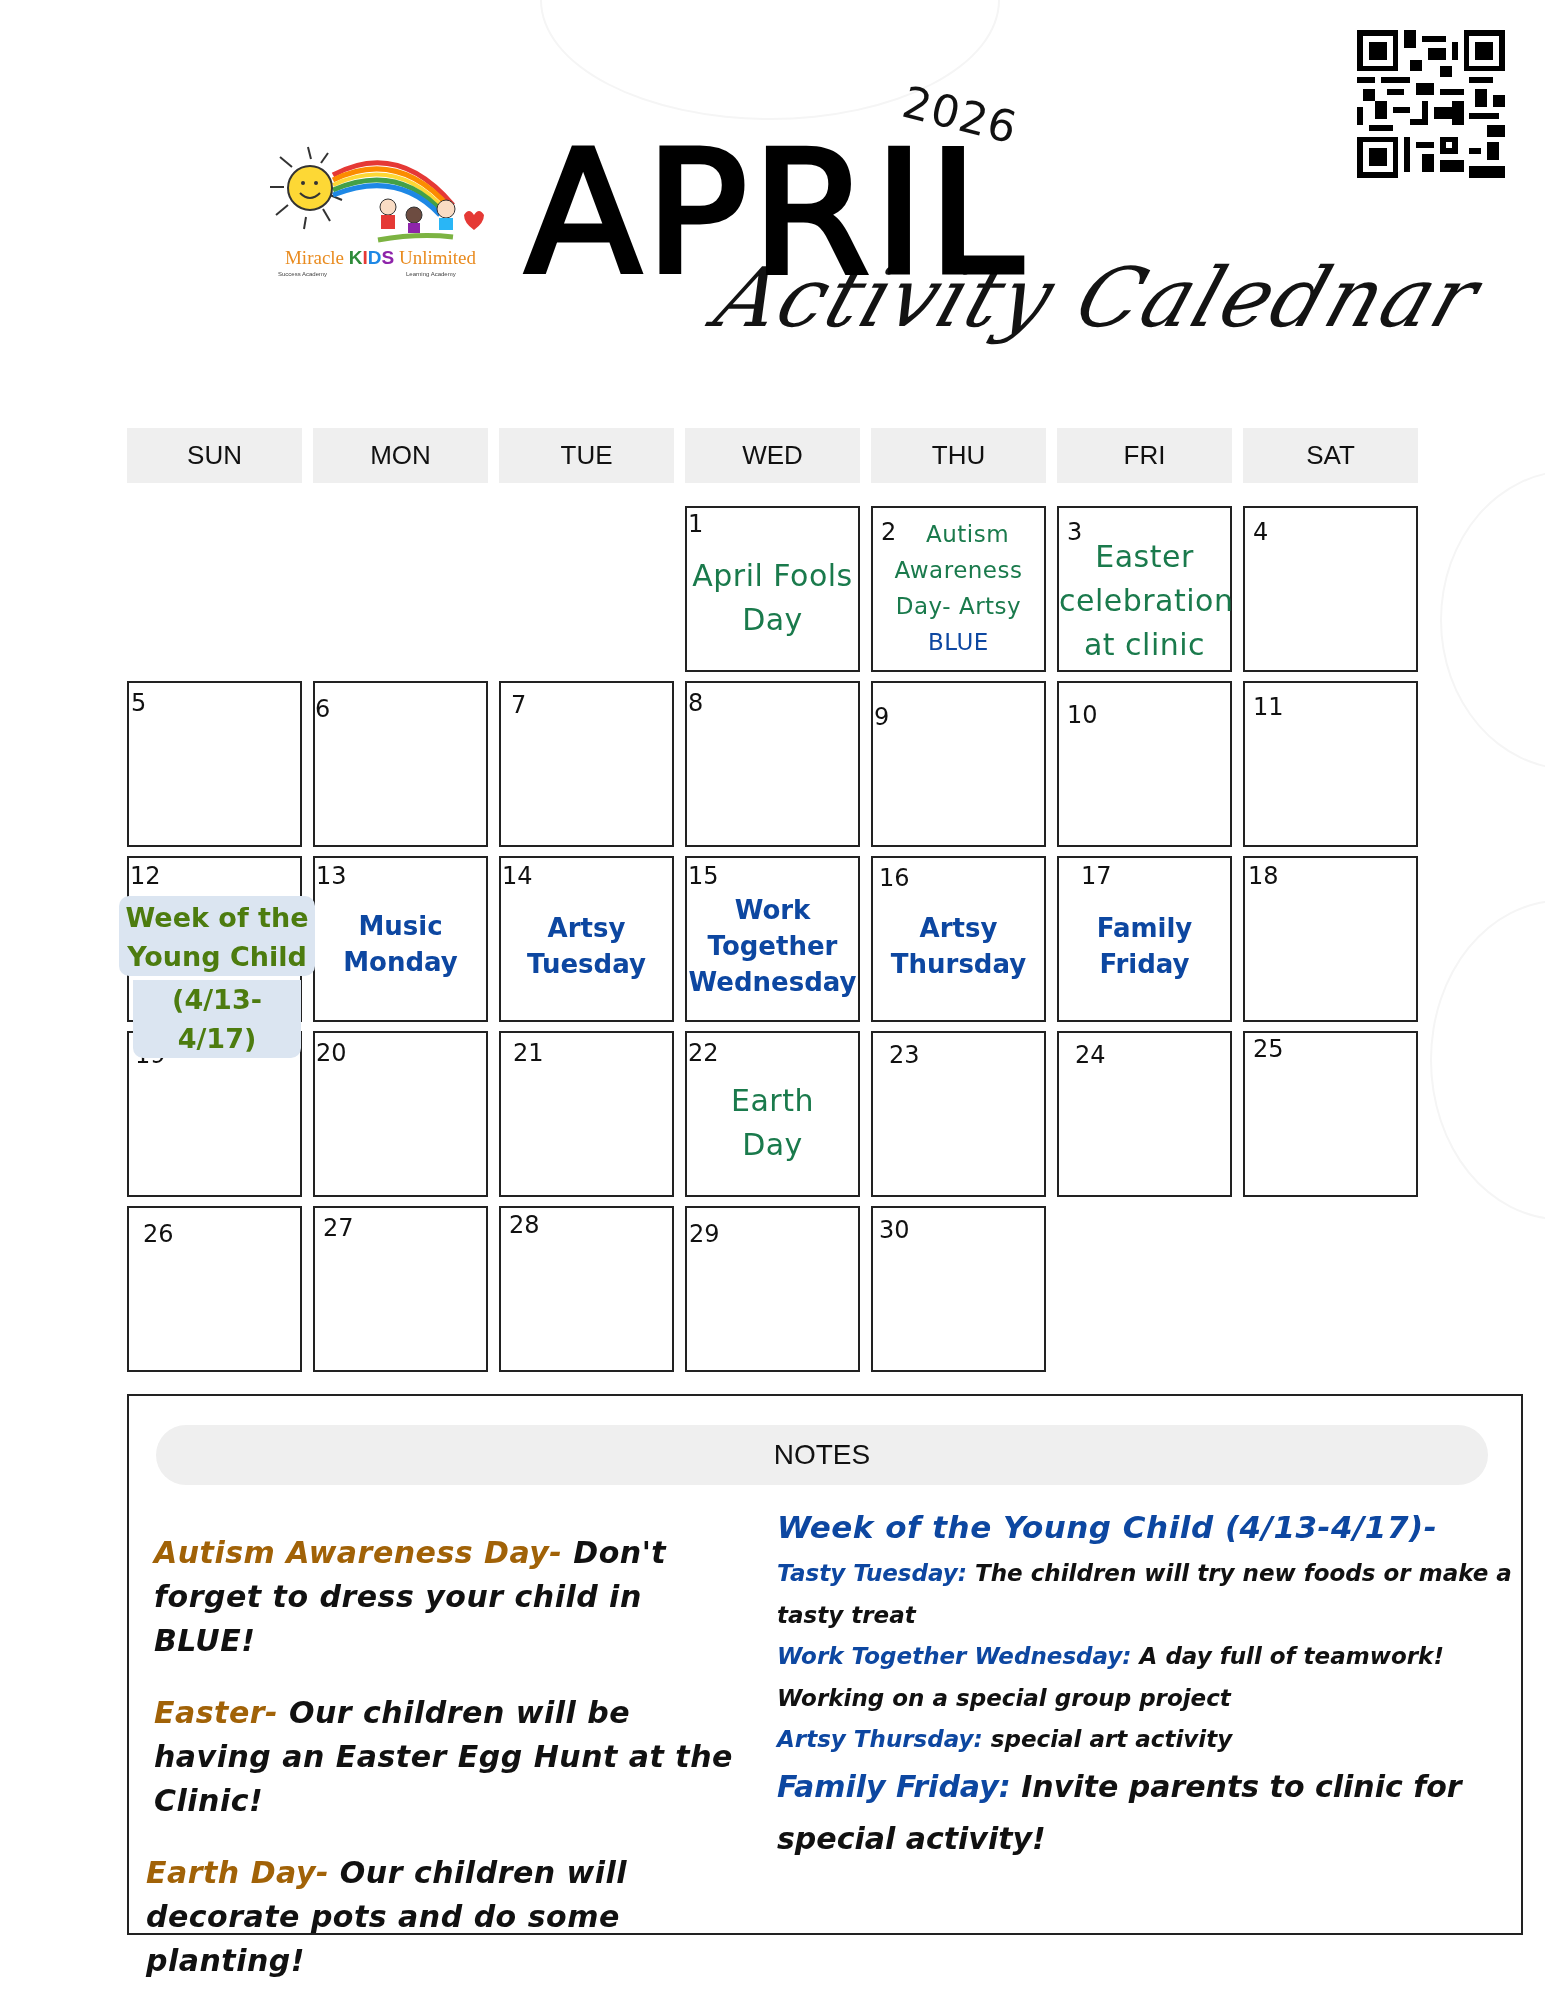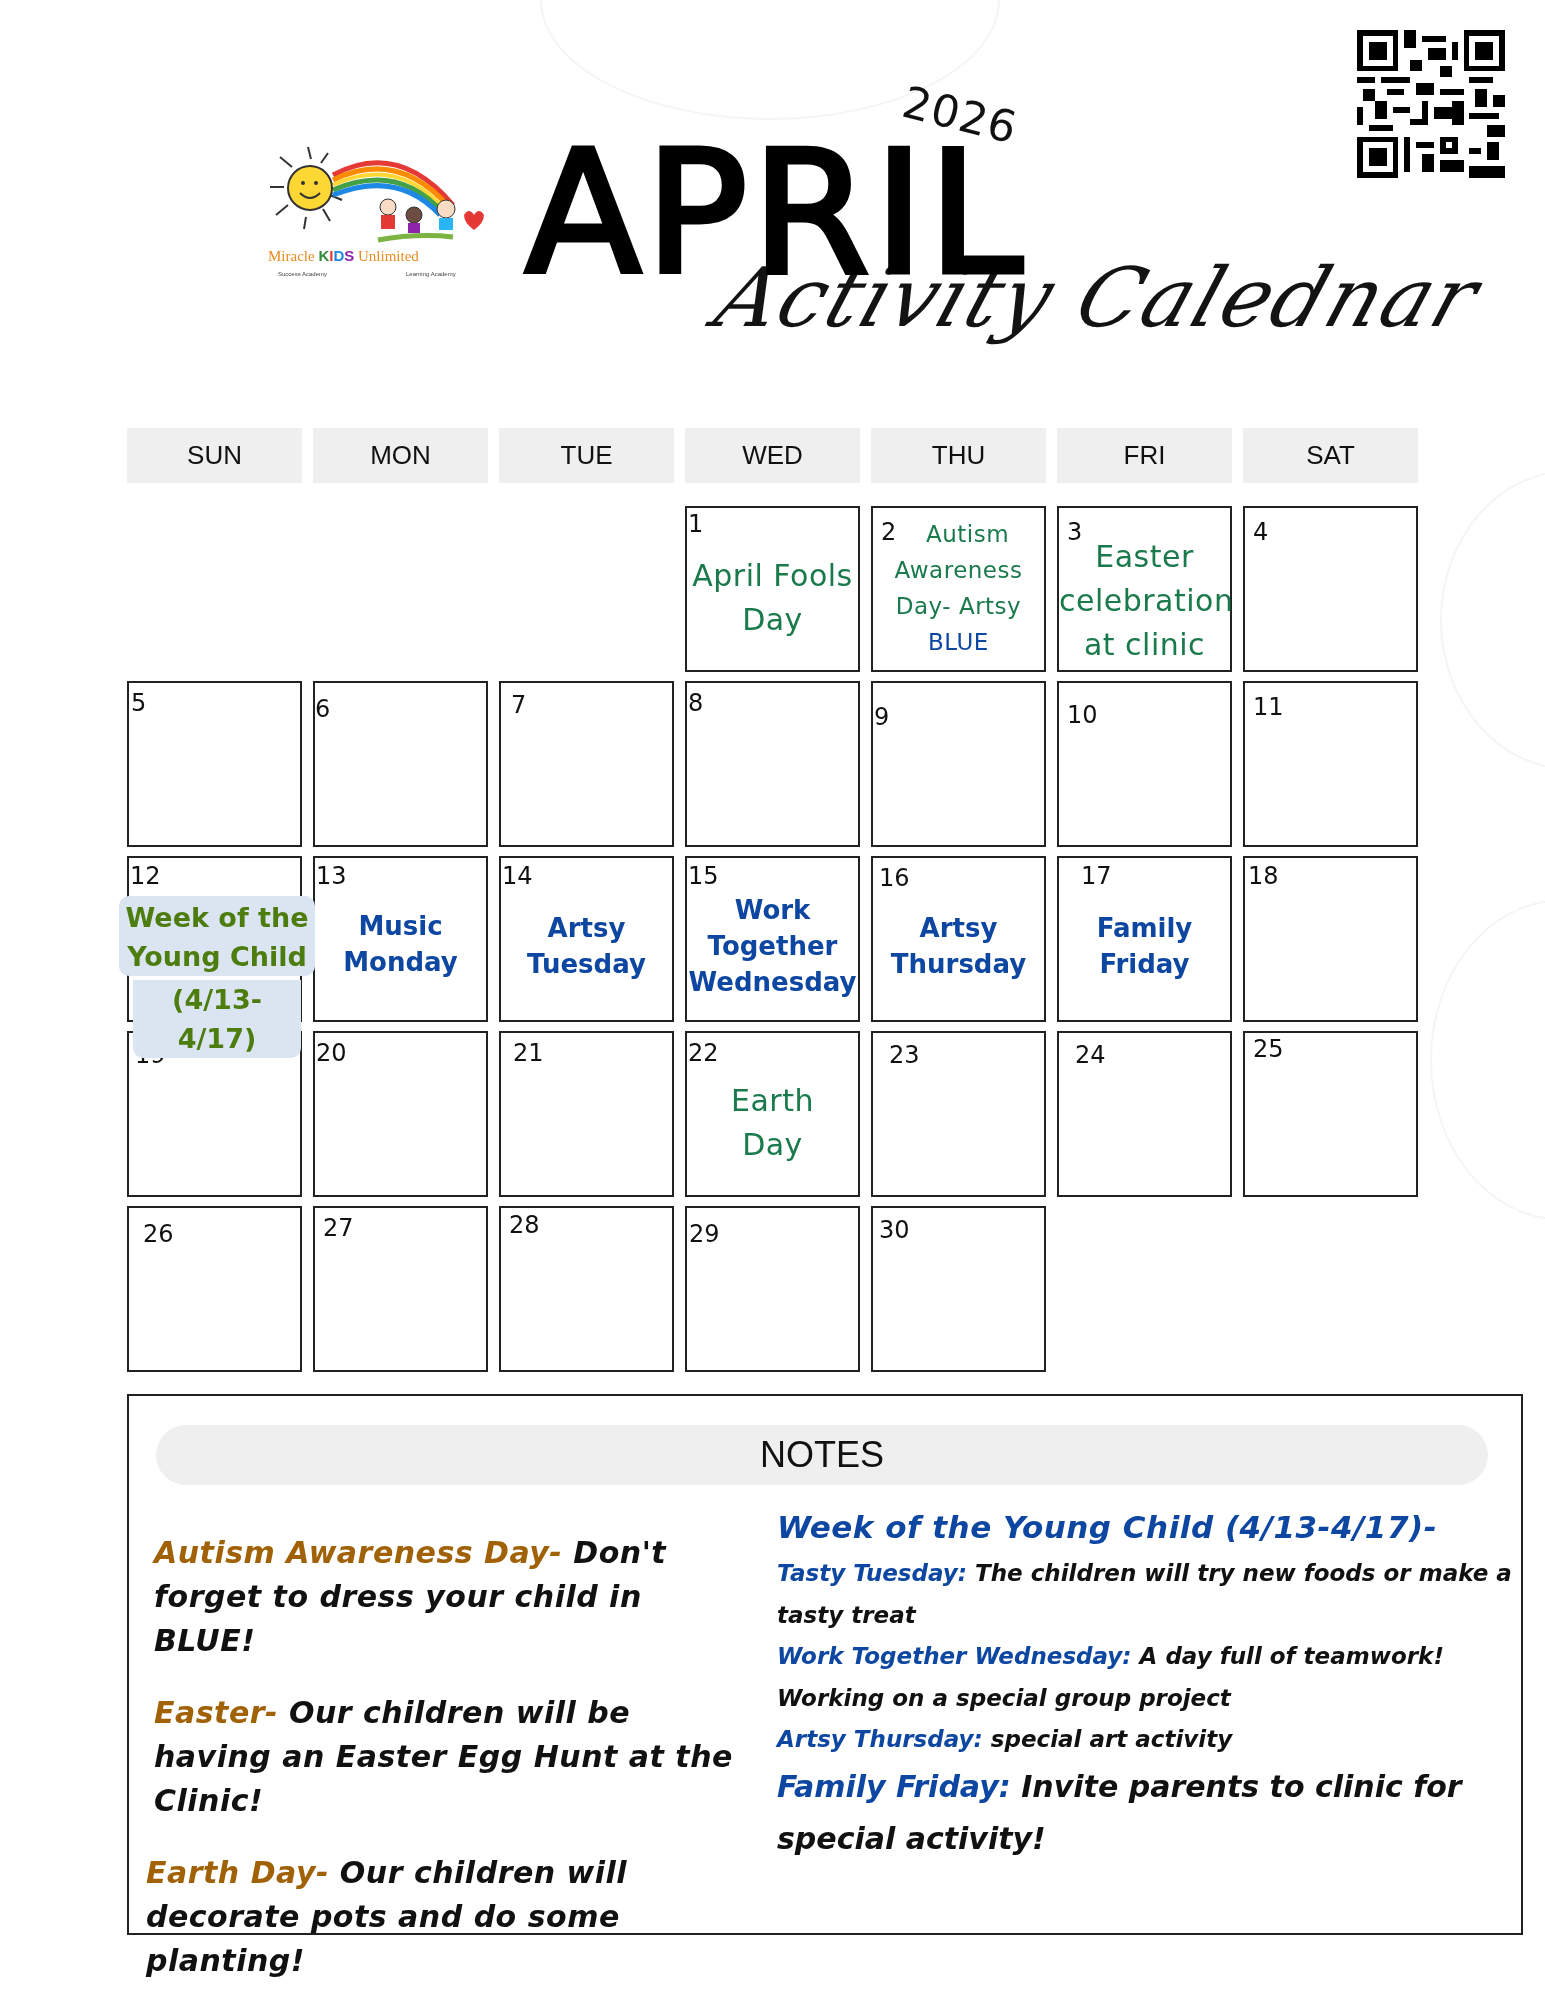--- a/index.html
+++ b/index.html
@@ -3,21 +3,21 @@
 <meta charset="utf-8">
 <style>
   * { box-sizing: border-box; margin: 0; padding: 0; }
   html, body { width: 1545px; height: 1999px; background: #ffffff; overflow: hidden; }
   body { position: relative; font-family: "Liberation Sans", sans-serif; color: #111; }
 
   .bg-deco { position: absolute; border: 2px solid #f5f5f5; border-radius: 50%; pointer-events: none; }
 
   
   .logo { position: absolute; left: 268px; top: 145px; width: 225px; height: 140px; }
-  .logo-name { position: absolute; left: 0; top: 102px; width: 225px; font-size: 15px; font-family: "Liberation Serif", serif; white-space: nowrap; }
+  .logo-name { position: absolute; left: 0; top: 102px; width: 225px; text-align: center; font-size: 19px; font-family: "Liberation Serif", serif; white-space: nowrap; }
   .logo-name .miracle, .logo-name .unlimited { color: #e98b1f; }
   .logo-name .kids { font-weight: bold; font-family: "Liberation Sans", sans-serif; }
   .logo-sub { position: absolute; top: 126px; font-size: 6px; color: #444; }
 
   .year { position: absolute; left: 910px; top: 76px; font-size: 44px; font-family: "DejaVu Sans", sans-serif; color: #111; transform: rotate(14deg); transform-origin: left top; letter-spacing: 1px; }
   .title { position: absolute; left: 525px; top: 128px; font-size: 170px; line-height: 1; font-family: "DejaVu Sans", sans-serif; font-weight: normal; letter-spacing: 4px; color: #000; -webkit-text-stroke: 5px #000; }
   .subtitle { position: absolute; left: 720px; top: 250px; font-size: 82px; font-family: "DejaVu Serif", serif; font-style: italic; font-weight: 100; color: #000; letter-spacing: 2px; transform: skewX(-18deg); opacity: .92; }
 
   .qr { position: absolute; left: 1356px; top: 30px; width: 150px; height: 148px; }
 
@@ -34,21 +34,21 @@
   .event.green.small { font-size: 23px; line-height: 36px; }
   .event.blue { color: #0d47a1; font-size: 26px; line-height: 36px; font-weight: bold; font-family: "DejaVu Sans", sans-serif; }
   .blue-inline { color: #0d47a1; }
 
   .highlight { position: absolute; left: -10px; top: 38px; width: 196px; font-size: 27px; line-height: 39px; font-weight: bold; color: #4d7c0f; text-align: center; font-family: "DejaVu Sans", sans-serif; z-index: 2; }
   .highlight .hl-top { background: #dbe5f1; border-radius: 10px 10px 10px 10px; padding: 2px 0 0; }
   .highlight .hl-bottom { background: #dbe5f1; border-radius: 0 0 10px 10px; margin: 4px 14px; }
 
   
   .notes { position: absolute; left: 127px; top: 1394px; width: 1396px; height: 541px; border: 2px solid #222; background: #fff; }
-  .notes-header { position: absolute; left: 27px; top: 29px; width: 1332px; height: 60px; background: #efefef; border-radius: 30px; display: flex; align-items: center; justify-content: center; font-size: 36px; color: #111; }
+  .notes-header { position: absolute; left: 27px; top: 29px; width: 1332px; height: 60px; background: #efefef; border-radius: 30px; display: flex; align-items: center; justify-content: center; font-size: 28px; color: #111; }
 
   .notes-left { position: absolute; left: 25px; top: 135px; width: 600px; }
   .note-block { font-size: 30px; line-height: 44px; font-style: italic; font-weight: bold; color: #111; margin-bottom: 28px; font-family: "DejaVu Sans", sans-serif; letter-spacing: .5px; }
   .note-block .lbl { color: #a16207; }
 
   .notes-right { position: absolute; left: 648px; top: 105px; width: 740px; font-family: "DejaVu Sans", sans-serif; font-style: italic; font-weight: bold; }
   .wotyc { color: #0d47a1; font-size: 31px; line-height: 52px; letter-spacing: .5px; }
   .r-line { font-size: 23px; line-height: 41.5px; color: #111; white-space: nowrap; }
   .r-line .lbl { color: #0d47a1; }
   .r-big { font-size: 30px; line-height: 52px; color: #111; }

